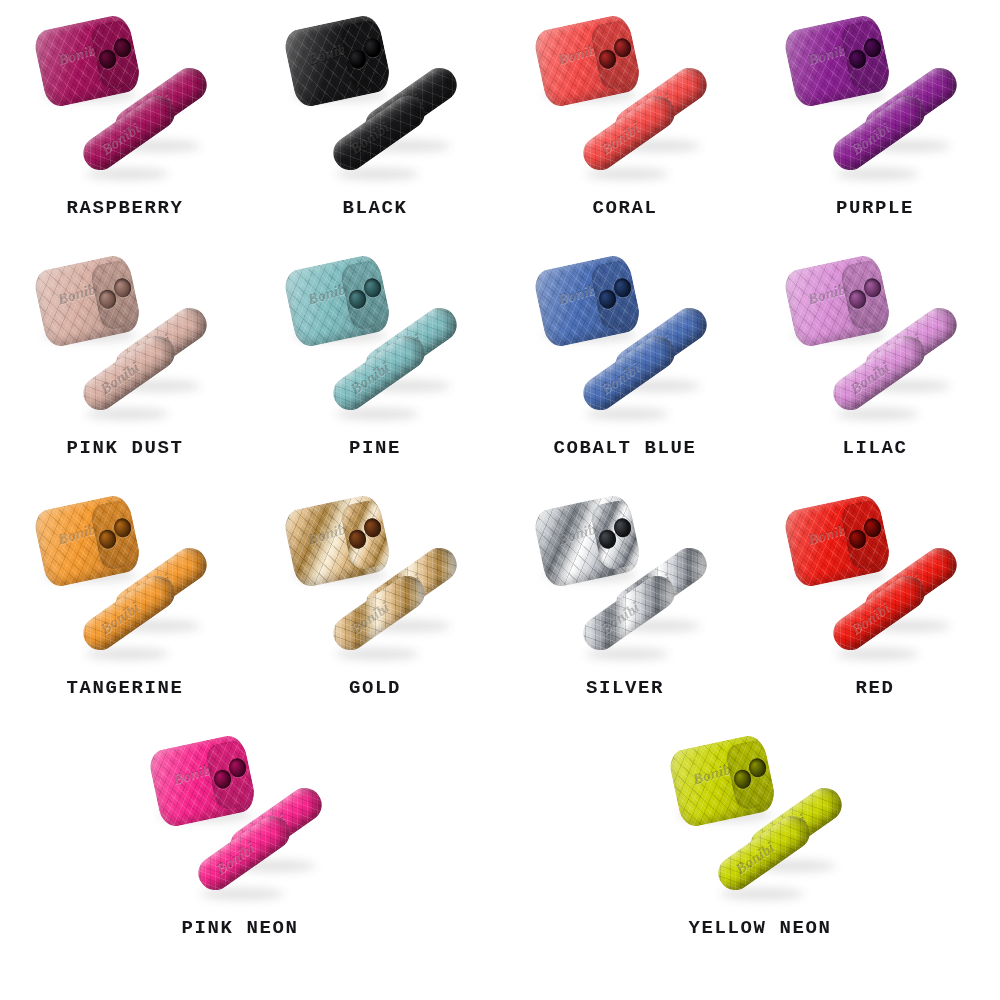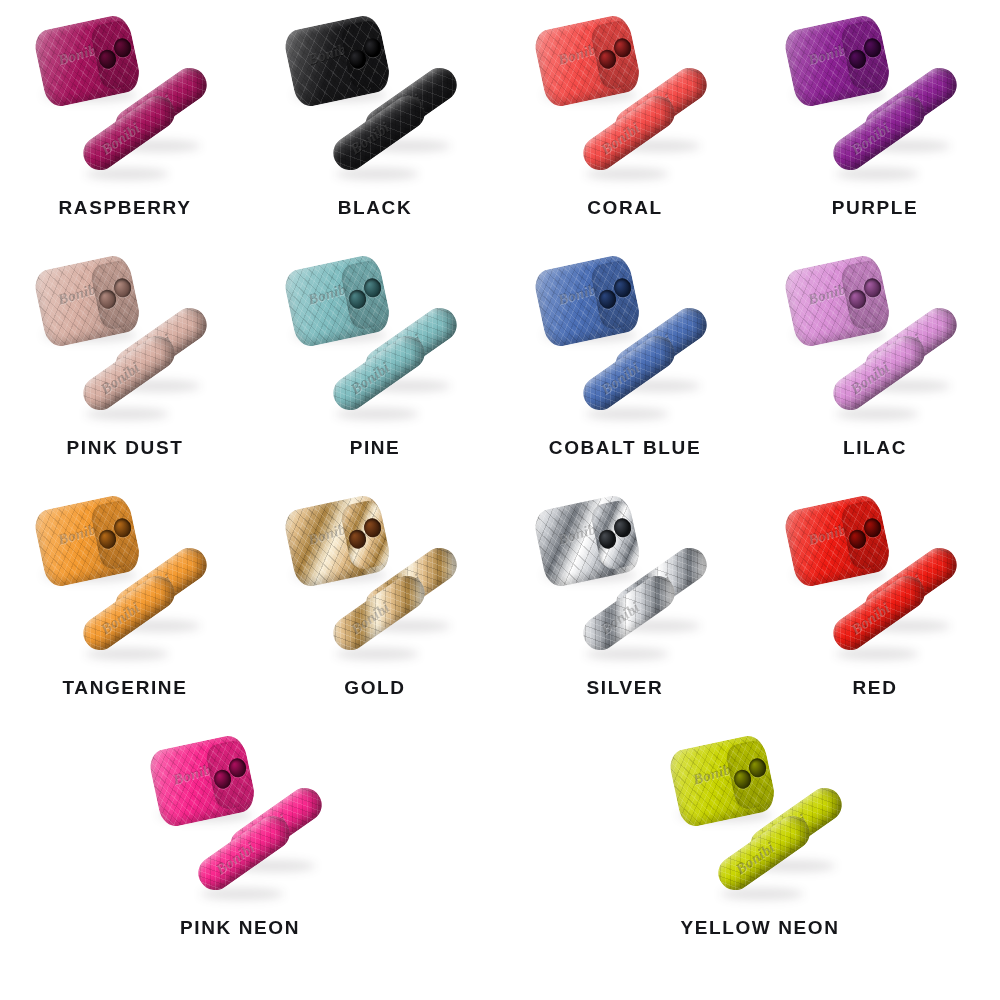--- a/index.html
+++ b/index.html
@@ -240,21 +240,21 @@
     color: rgba(255,255,255,0.13);
     text-shadow: 0 1px 0 rgba(0,0,0,0.55);
   }
   .finish-dark .texture { opacity: 0.38; }
 
   .finish-light .emboss { color: rgba(0,0,0,0.26); }
 
   
   .swatch-label {
     margin-top: 6px;
-    font-family: Liberation Sans, sans-serif;
+    font-family: Liberation Mono, monospace;
     font-size: 19px;
     font-weight: 700;
     letter-spacing: 1.6px;
     color: #15161a;
     text-align: center;
     text-transform: uppercase;
     white-space: nowrap;
     line-height: 1.1;
   }
 </style>

